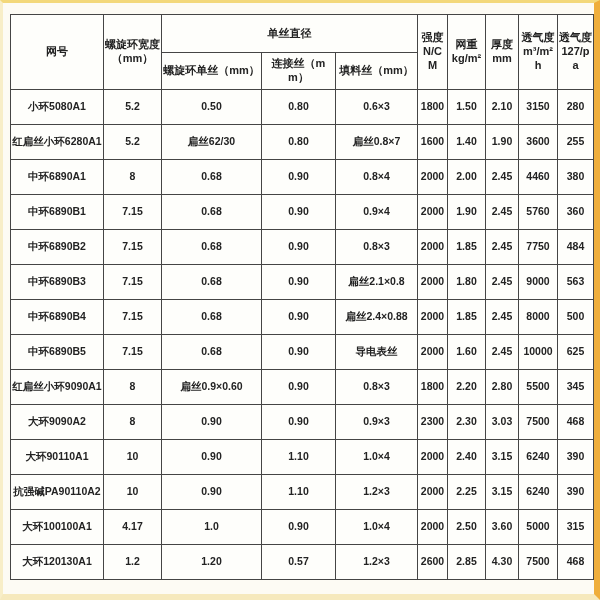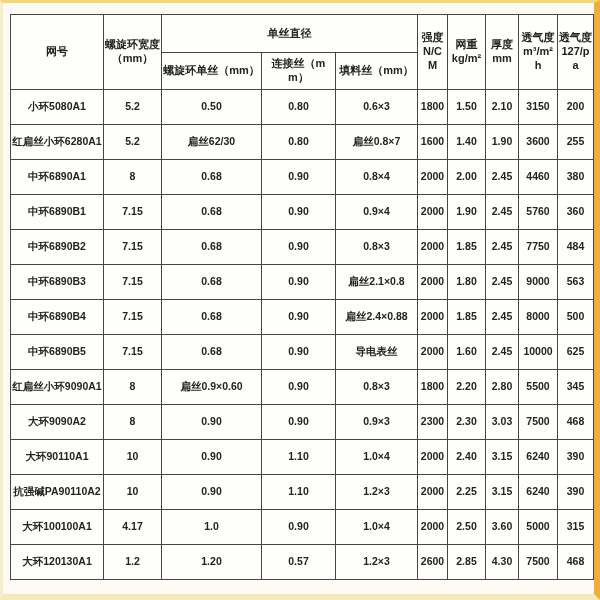--- a/index.html
+++ b/index.html
@@ -102,21 +102,21 @@
       <tr>
         <td>小环5080A1</td>
         <td>5.2</td>
         <td>0.50</td>
         <td>0.80</td>
         <td>0.6×3</td>
         <td>1800</td>
         <td>1.50</td>
         <td>2.10</td>
         <td>3150</td>
-        <td>200</td>
+        <td>280</td>
       </tr>
       <tr>
         <td>红扁丝小环6280A1</td>
         <td>5.2</td>
         <td>扁丝62/30</td>
         <td>0.80</td>
         <td>扁丝0.8×7</td>
         <td>1600</td>
         <td>1.40</td>
         <td>1.90</td>

